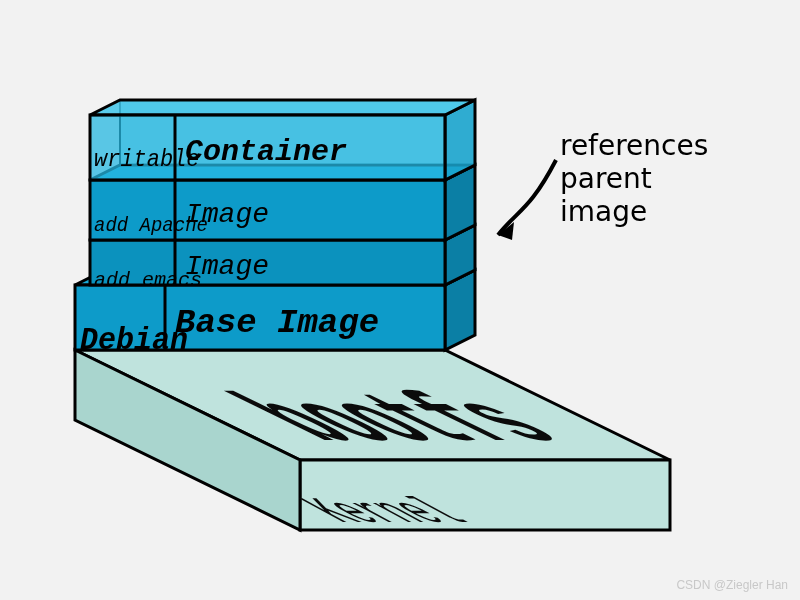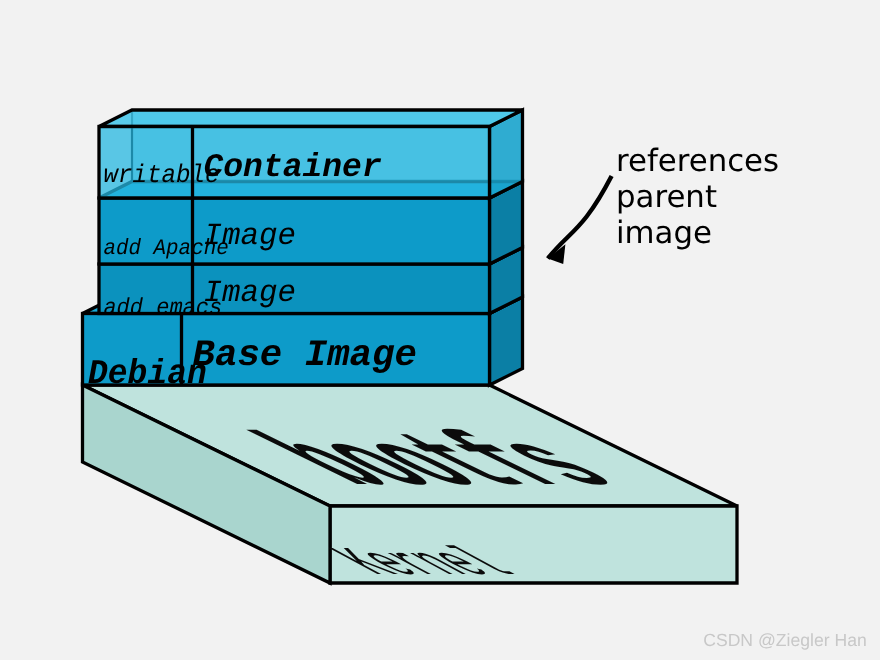--- a/index.html
+++ b/index.html
@@ -12,21 +12,21 @@
     overflow: hidden;
   }
   svg {
     display: block;
   }
   .watermark {
     position: absolute;
     right: 12px;
     bottom: 8px;
     font-family: sans-serif;
-    font-size: 16px;
+    font-size: 12px;
     color: #c8c8c8;
   }
 </style>
 </head>
 <body>
 
 <svg width="800" height="600" viewBox="0 0 800 600">
 
   <g>
 

